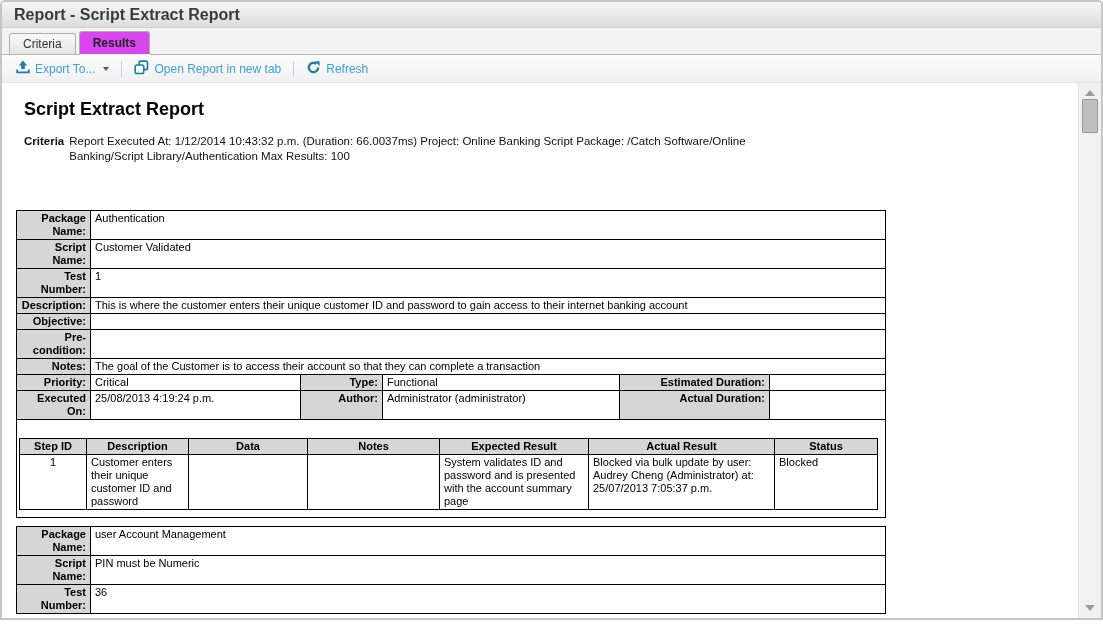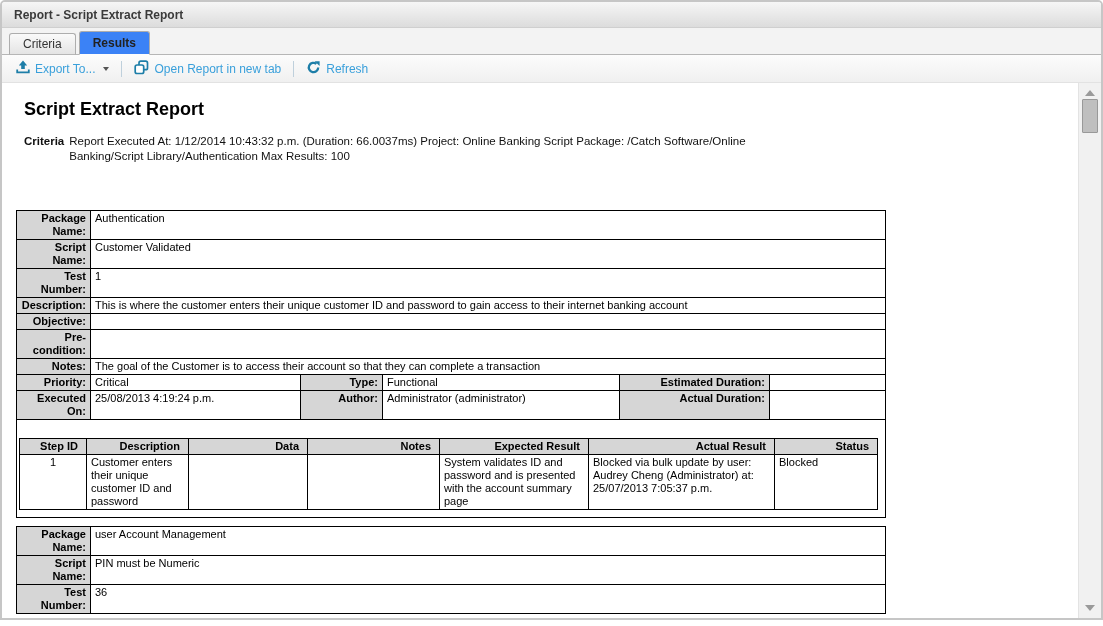--- a/index.html
+++ b/index.html
@@ -1,26 +1,26 @@
 <!DOCTYPE html>
 <html><head>
 <meta charset="utf-8">
 <style>
   * { box-sizing: border-box; }
   html,body { margin:0; padding:0; background:#fff; font-family:"Liberation Sans", sans-serif; }
   .window { width:1103px; height:620px; border:2px solid #c6c6c6; border-radius:5px 5px 0 0; overflow:hidden; background:#fff; }
 
   .titlebar { height:26px; background:linear-gradient(#f6f6f6,#dcdcdc); border-bottom:1px solid #cfcfcf;
-    display:flex; align-items:center; padding-left:12px; font-size:12px; font-weight:bold; color:#3a3a3a; }
+    display:flex; align-items:center; padding-left:12px; font-size:16px; font-weight:bold; color:#3a3a3a; }
 
   .tabstrip { height:27px; background:#f3f3f3; border-bottom:1px solid #b6b6b6; display:flex; align-items:flex-end; padding-left:7px; }
   .tab { height:22px; padding:0 13px; margin-right:3px; margin-bottom:-1px; display:flex; align-items:center;
     font-size:12px; color:#333; background:linear-gradient(#fafafa,#e4e4e4); border:1px solid #adadad;
     border-bottom:1px solid #b6b6b6; border-radius:3px 3px 0 0; cursor:pointer; }
-  .tab.active { height:24px; background:#3b82f6; border-bottom:1px solid #fcfcfc; font-weight:bold; color:#222; }
+  .tab.active { height:24px; background:#d946ef; border-bottom:1px solid #fcfcfc; font-weight:bold; color:#222; }
 
   .toolbar { height:28px; background:linear-gradient(#fcfcfc,#f0f0f0); border-bottom:1px solid #e2e2e2;
     display:flex; align-items:center; padding-left:10px; }
   .tbtn { display:inline-flex; align-items:center; gap:5px; border:none; background:none; padding:2px 4px;
     font-size:12px; color:#3aa0db; font-family:"Liberation Sans", sans-serif; cursor:pointer; }
   .caret { width:0; height:0; border-left:3.5px solid transparent; border-right:3.5px solid transparent;
     border-top:4px solid #555; margin-left:3px; }
   .sep { width:1px; height:16px; background:#bfd0dc; margin:0 8px; }
 
   .content { position:relative; height:584px; background:#fff; overflow:hidden; padding:16px 36px 0 14px; }
@@ -30,21 +30,21 @@
   .crit-text { width:685px; }
 
   table.detail { border-collapse:collapse; table-layout:fixed; width:869px; font-size:11px; color:#000; margin-top:46px; }
   table.detail.second { margin-top:8px; }
   .detail td { border:1px solid #000; vertical-align:top; padding:1px 4px; line-height:13px; overflow:hidden; }
   td.lbl { background:#d6d6d6; font-weight:bold; text-align:right; }
   td.val { background:#fff; text-align:left; }
 
   td.steps-cell { padding:18px 5px 7px 2px; }
   table.steps { border-collapse:collapse; table-layout:fixed; width:858px; font-size:11px; }
-  .steps th { border:1px solid #000; background:#d6d6d6; font-weight:bold; text-align:right; padding:1px 8px; line-height:13px; }
+  .steps th { border:1px solid #000; background:#d6d6d6; font-weight:bold; text-align:center; padding:1px 8px; line-height:13px; }
   .steps td { border:1px solid #000; vertical-align:top; text-align:left; padding:1px 4px; line-height:13px; }
   .steps td.ctr { text-align:center; }
 
   .vscroll { position:absolute; top:0; right:0; width:23px; height:535px; background:#f1f1f1; border-left:1px solid #e3e3e3; }
   .arr-up, .arr-dn { position:absolute; left:6px; width:0; height:0; border-left:5px solid transparent; border-right:5px solid transparent; }
   .arr-up { top:7px; border-bottom:6px solid #9a9a9a; }
   .arr-dn { bottom:7px; border-top:6px solid #9a9a9a; }
   .thumb { position:absolute; top:16px; left:3px; width:16px; height:34px; background:#bfbfbf; border:1px solid #999; border-radius:1px; }
 </style>
 </head>

